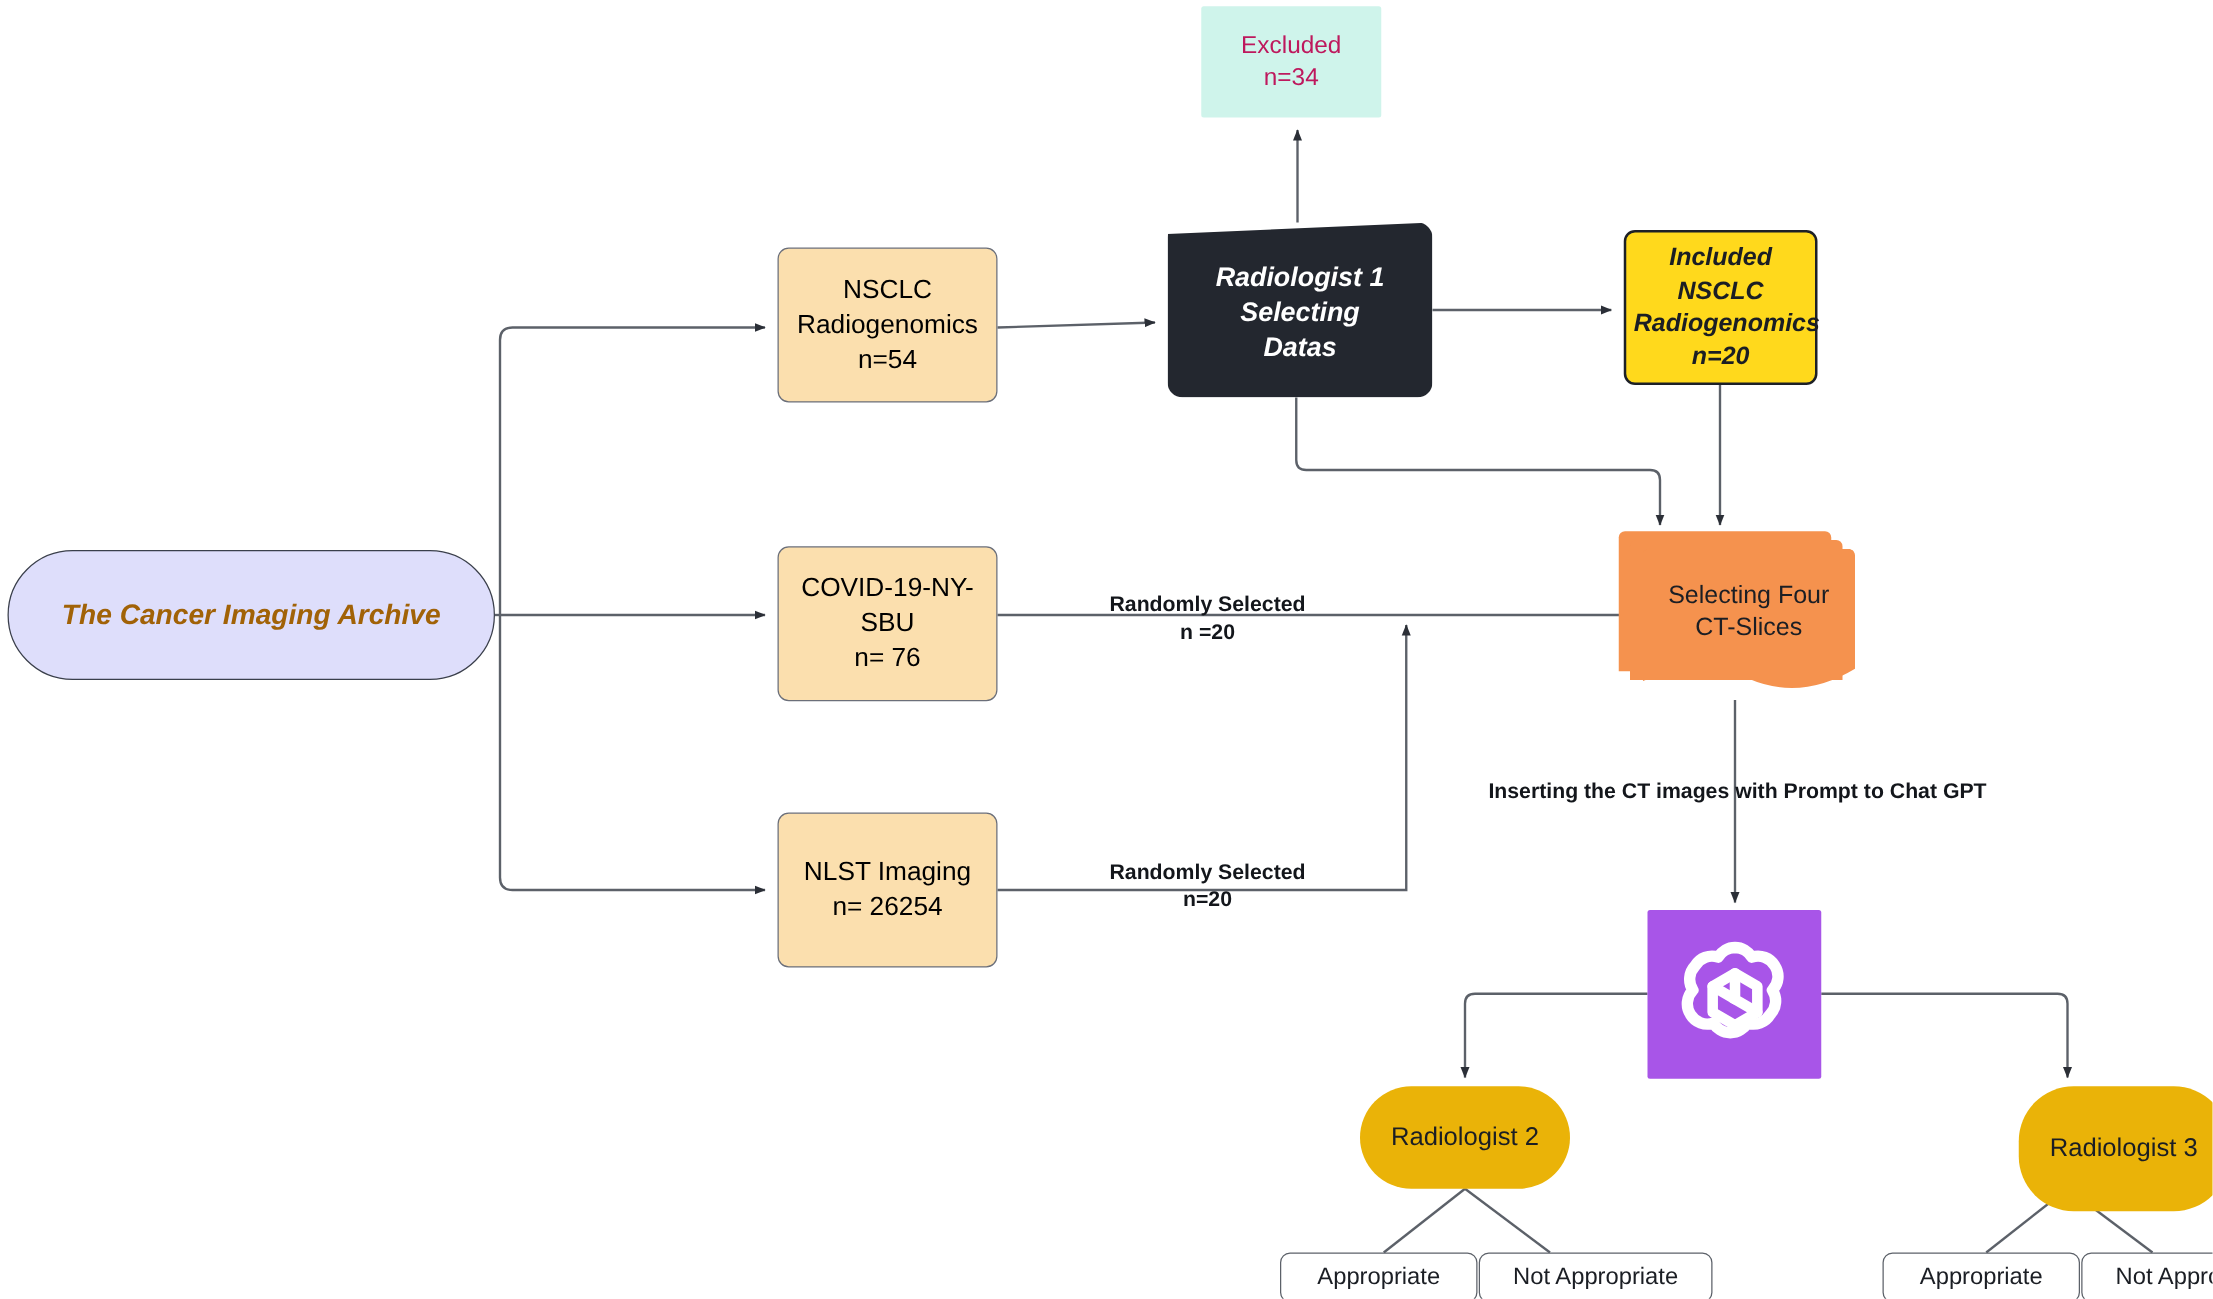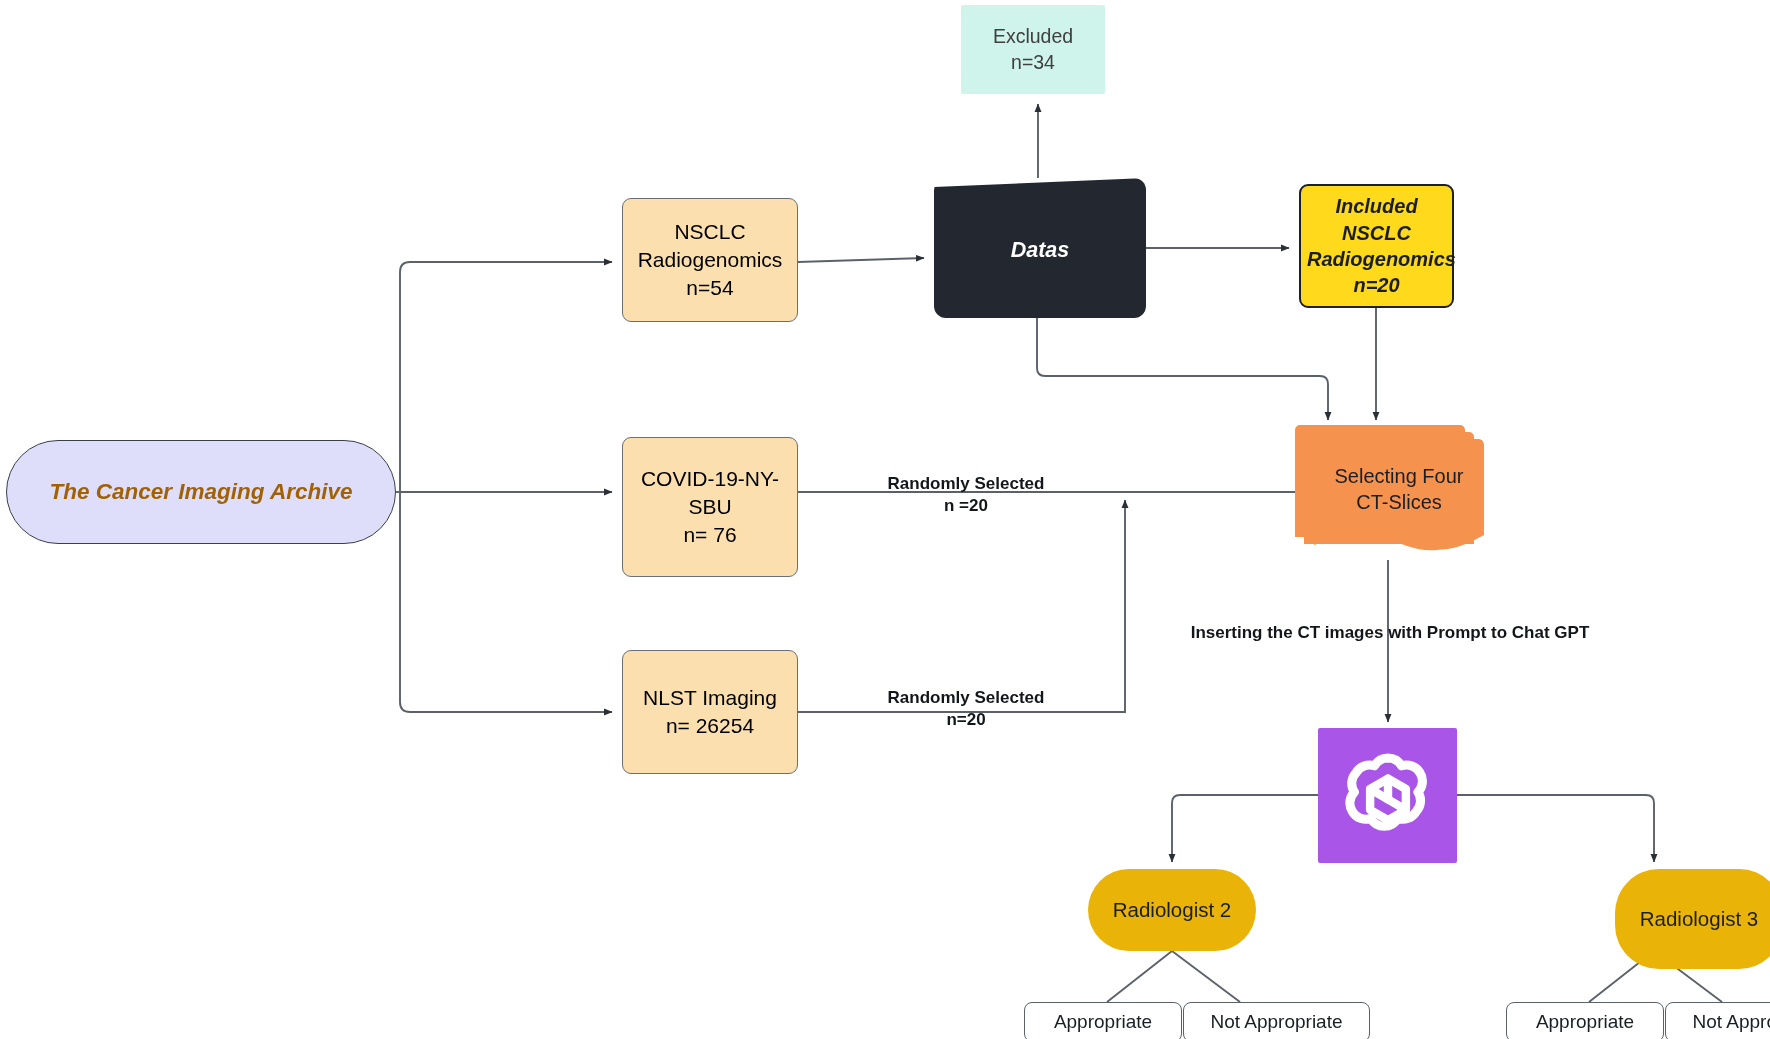--- a/index.html
+++ b/index.html
@@ -59,21 +59,21 @@
 
   
   .n-ds {
     background: #FBDFAE;
     border: 1.4px solid #6b6f7a;
     border-radius: 9px;
     font-size: 21px;
     color: #000000;
   }
   .n-nsclc  { left: 622px; top: 198px; width: 176px; height: 124px; }
-  .n-covid  { left: 622px; top: 437px; width: 176px; height: 140px; }
+  .n-covid  { left: 622px; top: 437px; width: 176px; height: 124px; }
   .n-nlst   { left: 622px; top: 650px; width: 176px; height: 124px; }
 
   
   .n-rad1-wrap {
     position: absolute;
     left: 934px; top: 178px;
     width: 212px; height: 140px;
   }
   .n-rad1-shape {
     position: absolute;
@@ -99,21 +99,21 @@
   }
 
   
   .n-excluded {
     left: 961px; top: 5px;
     width: 144px; height: 89px;
     background: #CFF4EB;
     border: none;
     border-radius: 2px;
     font-size: 19.5px;
-    color: #404040;
+    color: #be185d;
   }
 
   
   .n-included {
     left: 1299px; top: 184px;
     width: 155px; height: 124px;
     background: #FFD91C;
     border: 2.6px solid #1d2026;
     border-radius: 9px;
     font-size: 20px;
@@ -280,20 +280,21 @@
     <div class="lines">
       <div>NLST Imaging</div>
       <div>n= 26254</div>
     </div>
   </div>
 
   <div class="n-rad1-wrap">
     <div class="n-rad1-shape"></div>
     <div class="n-rad1-text">
       <div>
+        <div>Radiologist 1 Selecting</div>
         <div>Datas</div>
       </div>
     </div>
   </div>
 
   <div class="node n-excluded">
     <div class="lines">
       <div>Excluded</div>
       <div>n=34</div>
     </div>

